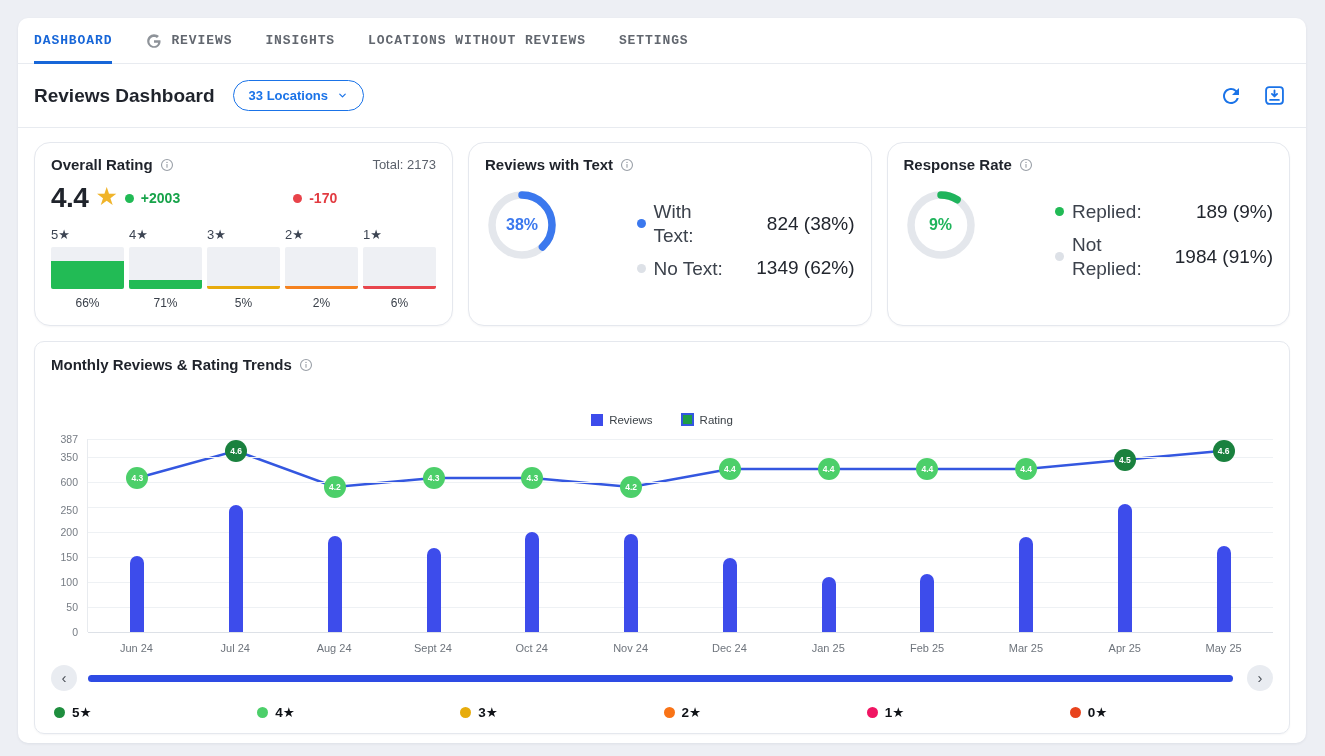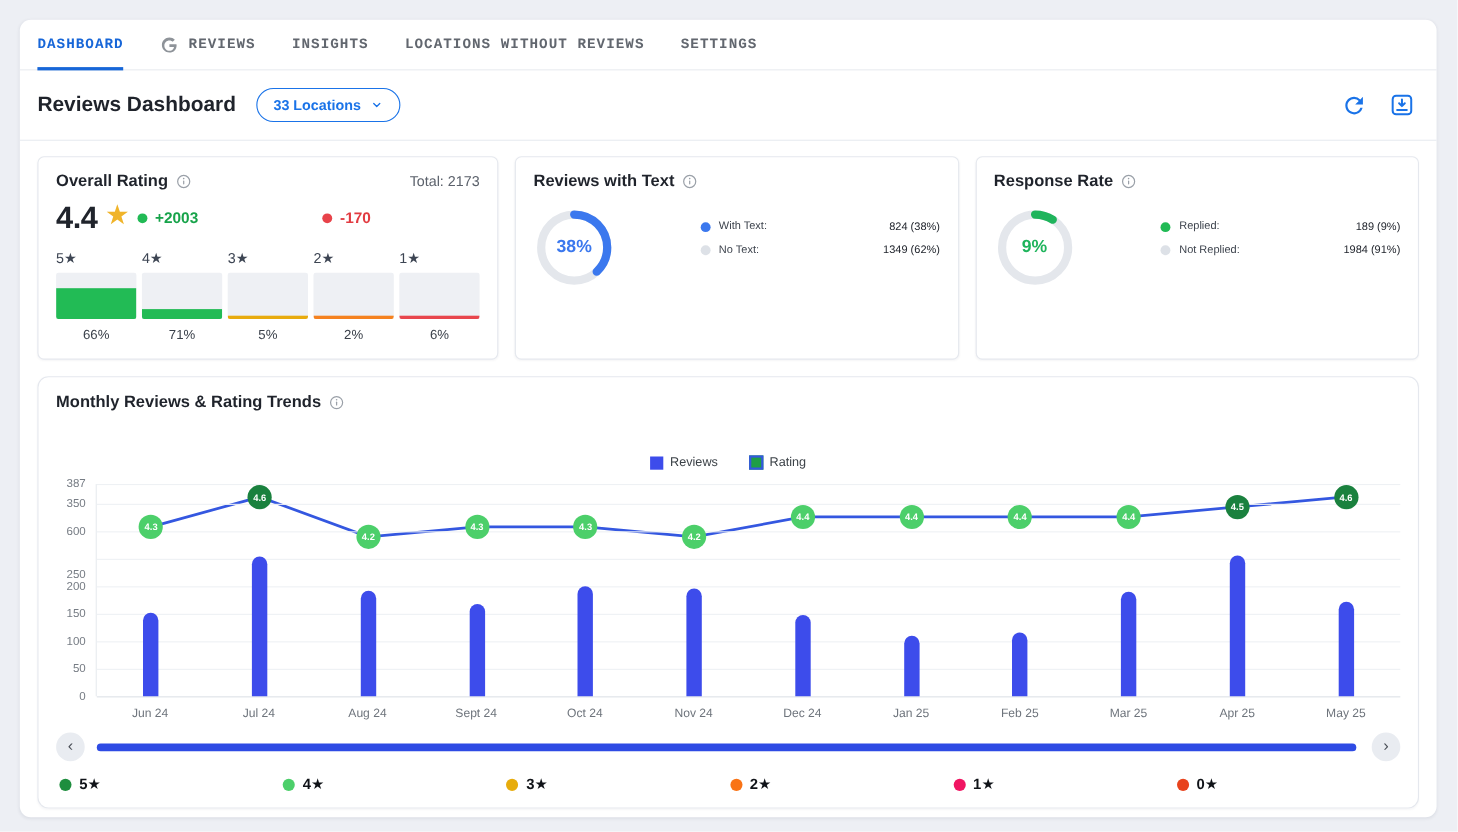--- a/index.html
+++ b/index.html
@@ -21,21 +21,21 @@
   .header-right { display:flex; align-items:center; gap:20px; }
   .select-box { position:relative; width:480px; height:38px; border:1px solid #c7cdd6; border-radius:8px; background:#fff; cursor:pointer; }
   .select-label { position:absolute; top:-8px; left:10px; background:#fff; padding:0 5px; font-size:11px; color:#70757d; }
   .select-value { line-height:36px; padding-left:14px; font-size:14.5px; color:#1d222b; }
   .select-caret { position:absolute; right:14px; top:16px; width:0; height:0; border-left:5px solid transparent; border-right:5px solid transparent; border-top:6px solid #5f6368; }
   .icon-btn { background:none; border:none; cursor:pointer; display:flex; align-items:center; }
 
   
   .content { padding:14px 16px; }
   .cards-row { display:flex; gap:15px; }
-  .card { background:#fff; border:1px solid #e5e8ee; border-radius:6px; padding:13px 16px 15px; box-shadow:0 1px 2px rgba(25,35,60,.04); }
+  .card { background:#fff; border:1px solid #e5e8ee; border-radius:16px; padding:13px 16px 15px; box-shadow:0 1px 2px rgba(25,35,60,.04); }
   .card.overall { flex:0 0 419px; }
   .card.grow { flex:1; }
   .card-head { display:flex; align-items:center; justify-content:space-between; }
   .card-title-row { display:flex; align-items:center; gap:7px; }
   .card-title { font-size:15px; font-weight:700; color:#1f232b; }
   .total { font-size:13px; color:#5b616b; }
 
   .score-row { display:flex; align-items:center; margin-top:9px; gap:7px; }
   .score { font-size:28px; font-weight:800; letter-spacing:-.5px; }
   .big-star { color:#f0b42a; font-size:25px; margin-top:-4px; }
@@ -49,21 +49,21 @@
   .hist-col { flex:1; }
   .hist-label { font-size:13px; color:#3d4553; margin-bottom:5px; }
   .hist-track { height:42px; background:#eef0f4; border-radius:2px; display:flex; align-items:flex-end; overflow:hidden; }
   .hist-fill { width:100%; }
   .hist-pct { text-align:center; font-size:12px; color:#3a404a; margin-top:7px; }
 
   .donut-row { display:flex; align-items:flex-start; justify-content:space-between; margin-top:17px; }
   .donut-wrap { position:relative; width:70px; height:70px; margin-left:2px; flex:none; }
   .donut-center { position:absolute; inset:0; display:flex; align-items:center; justify-content:center; font-size:16px; font-weight:800; }
   .legend-col { display:flex; flex-direction:column; gap:9px; min-width:218px; margin-top:10px; }
-  .legend-row { display:flex; align-items:center; gap:8px; font-size:10px; }
+  .legend-row { display:flex; align-items:center; gap:8px; font-size:19px; }
   .legend-label { color:#3c424c; width:80px; line-height:1.25; }
   .legend-spacer { flex:1; }
   .legend-value { color:#22262e; }
 
   
   .chart-card { margin-top:15px; border:1px solid #e5e8ee; border-radius:10px; padding:14px 16px 13px; box-shadow:0 1px 2px rgba(25,35,60,.04); }
   .chart-legend { display:flex; justify-content:center; align-items:center; gap:28px; margin:40px 0 13px; font-size:11.5px; color:#3c4248; }
   .lg-item { display:flex; align-items:center; gap:6px; }
   .lg-square { width:12px; height:12px; background:#3d4ceb; }
   .lg-square.rating { width:13px; height:13px; background:#1e9e46; border:2px solid #3457e0; }
@@ -312,21 +312,21 @@
           <span class="lg-square rating"></span>
           <span>Rating</span>
         </span>
       </div>
 
       <div class="plot-area">
         <div class="y-col" id="ycol">
             <span class="y-tick" style="top: 0px;">387</span>
             <span class="y-tick" style="top: 18.4522px;">350</span>
             <span class="y-tick" style="top: 43.3876px;">600</span>
-            <span class="y-tick" style="top: 82px;">250</span>
+            <span class="y-tick" style="top: 71px;">250</span>
             <span class="y-tick" style="top: 93.2584px;">200</span>
             <span class="y-tick" style="top: 118.194px;">150</span>
             <span class="y-tick" style="top: 143.129px;">100</span>
             <span class="y-tick" style="top: 168.065px;">50</span>
             <span class="y-tick" style="top: 193px;">0</span>
           </div>
         <div class="plot" id="plot">
           <svg class="trend-svg" id="trendsvg" viewBox="0 0 1183 193" preserveAspectRatio="none">
             <polyline id="trendline" fill="none" stroke-width="2.5" points="49.291666666666664,38.96244131455404 147.875,11.779342723004765 246.45833333333334,48.02347417840377 345.0416666666667,38.96244131455404 443.625,38.96244131455404 542.2083333333333,48.02347417840377 640.7916666666666,29.901408450704228 739.375,29.901408450704228 837.9583333333334,29.901408450704228 936.5416666666666,29.901408450704228 1035.125,20.840375586854496 1133.7083333333335,11.779342723004765" stroke="#3457e0"></polyline>
           </svg>

